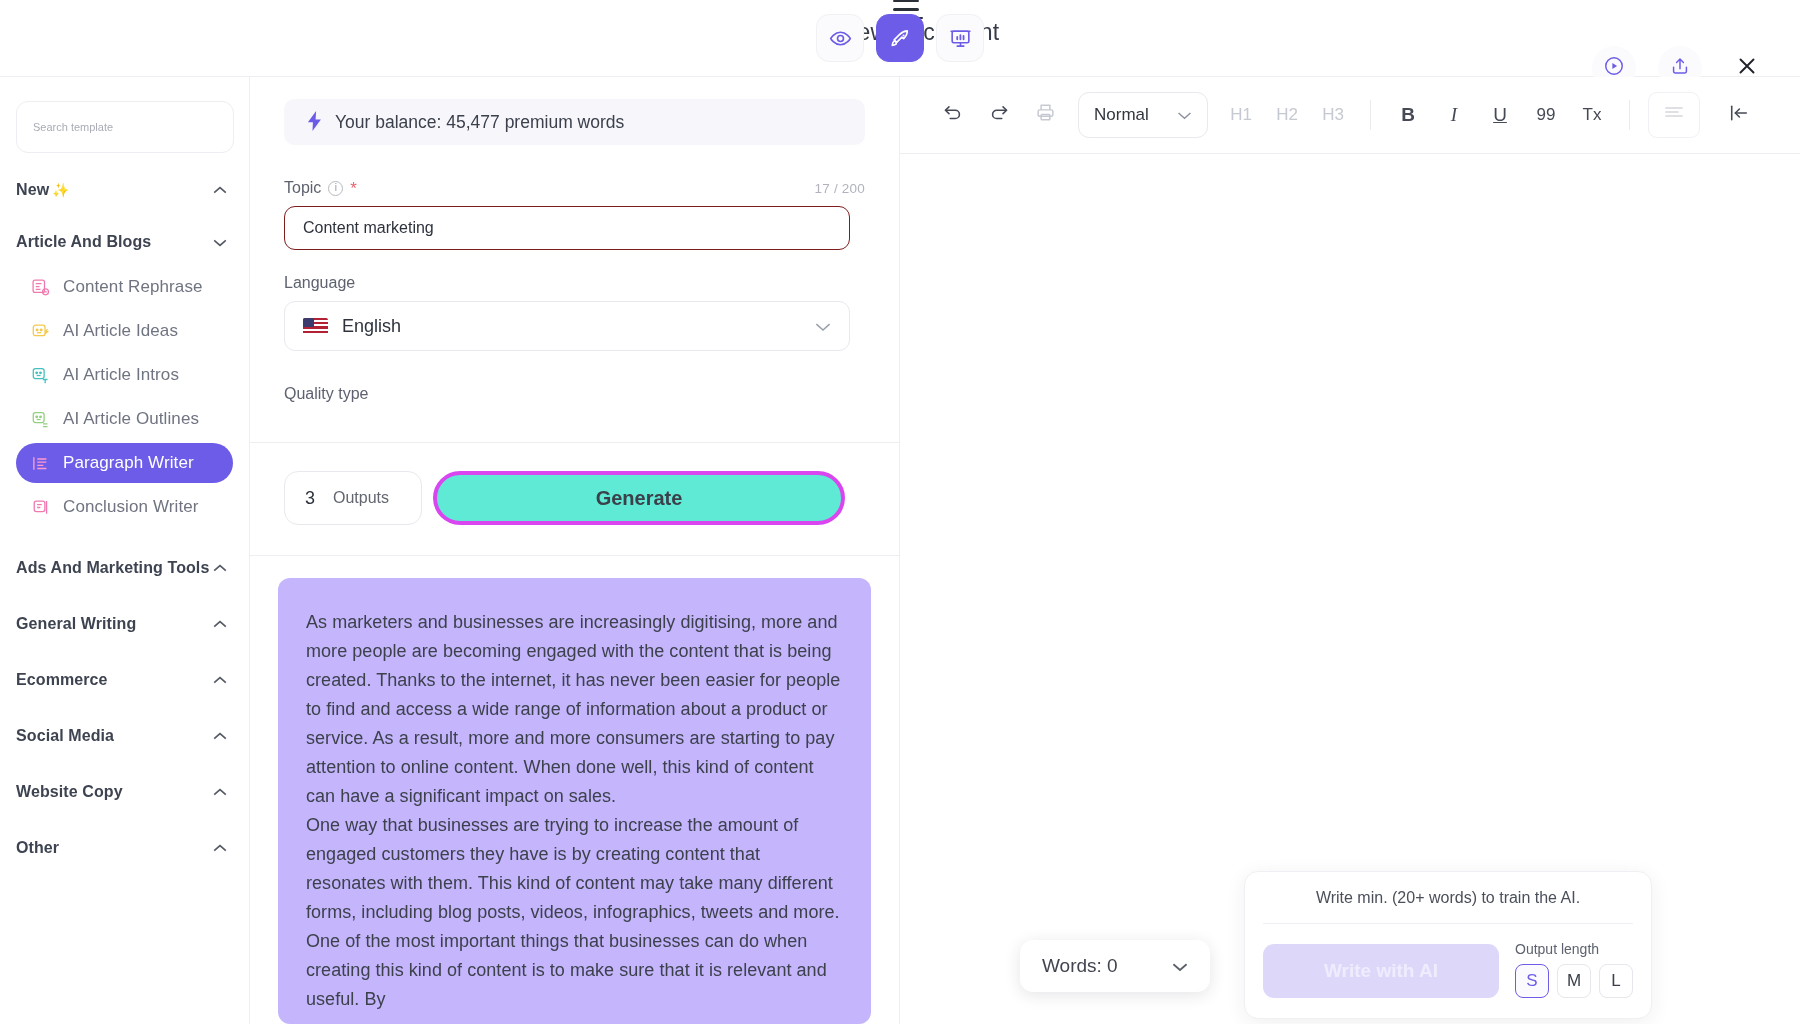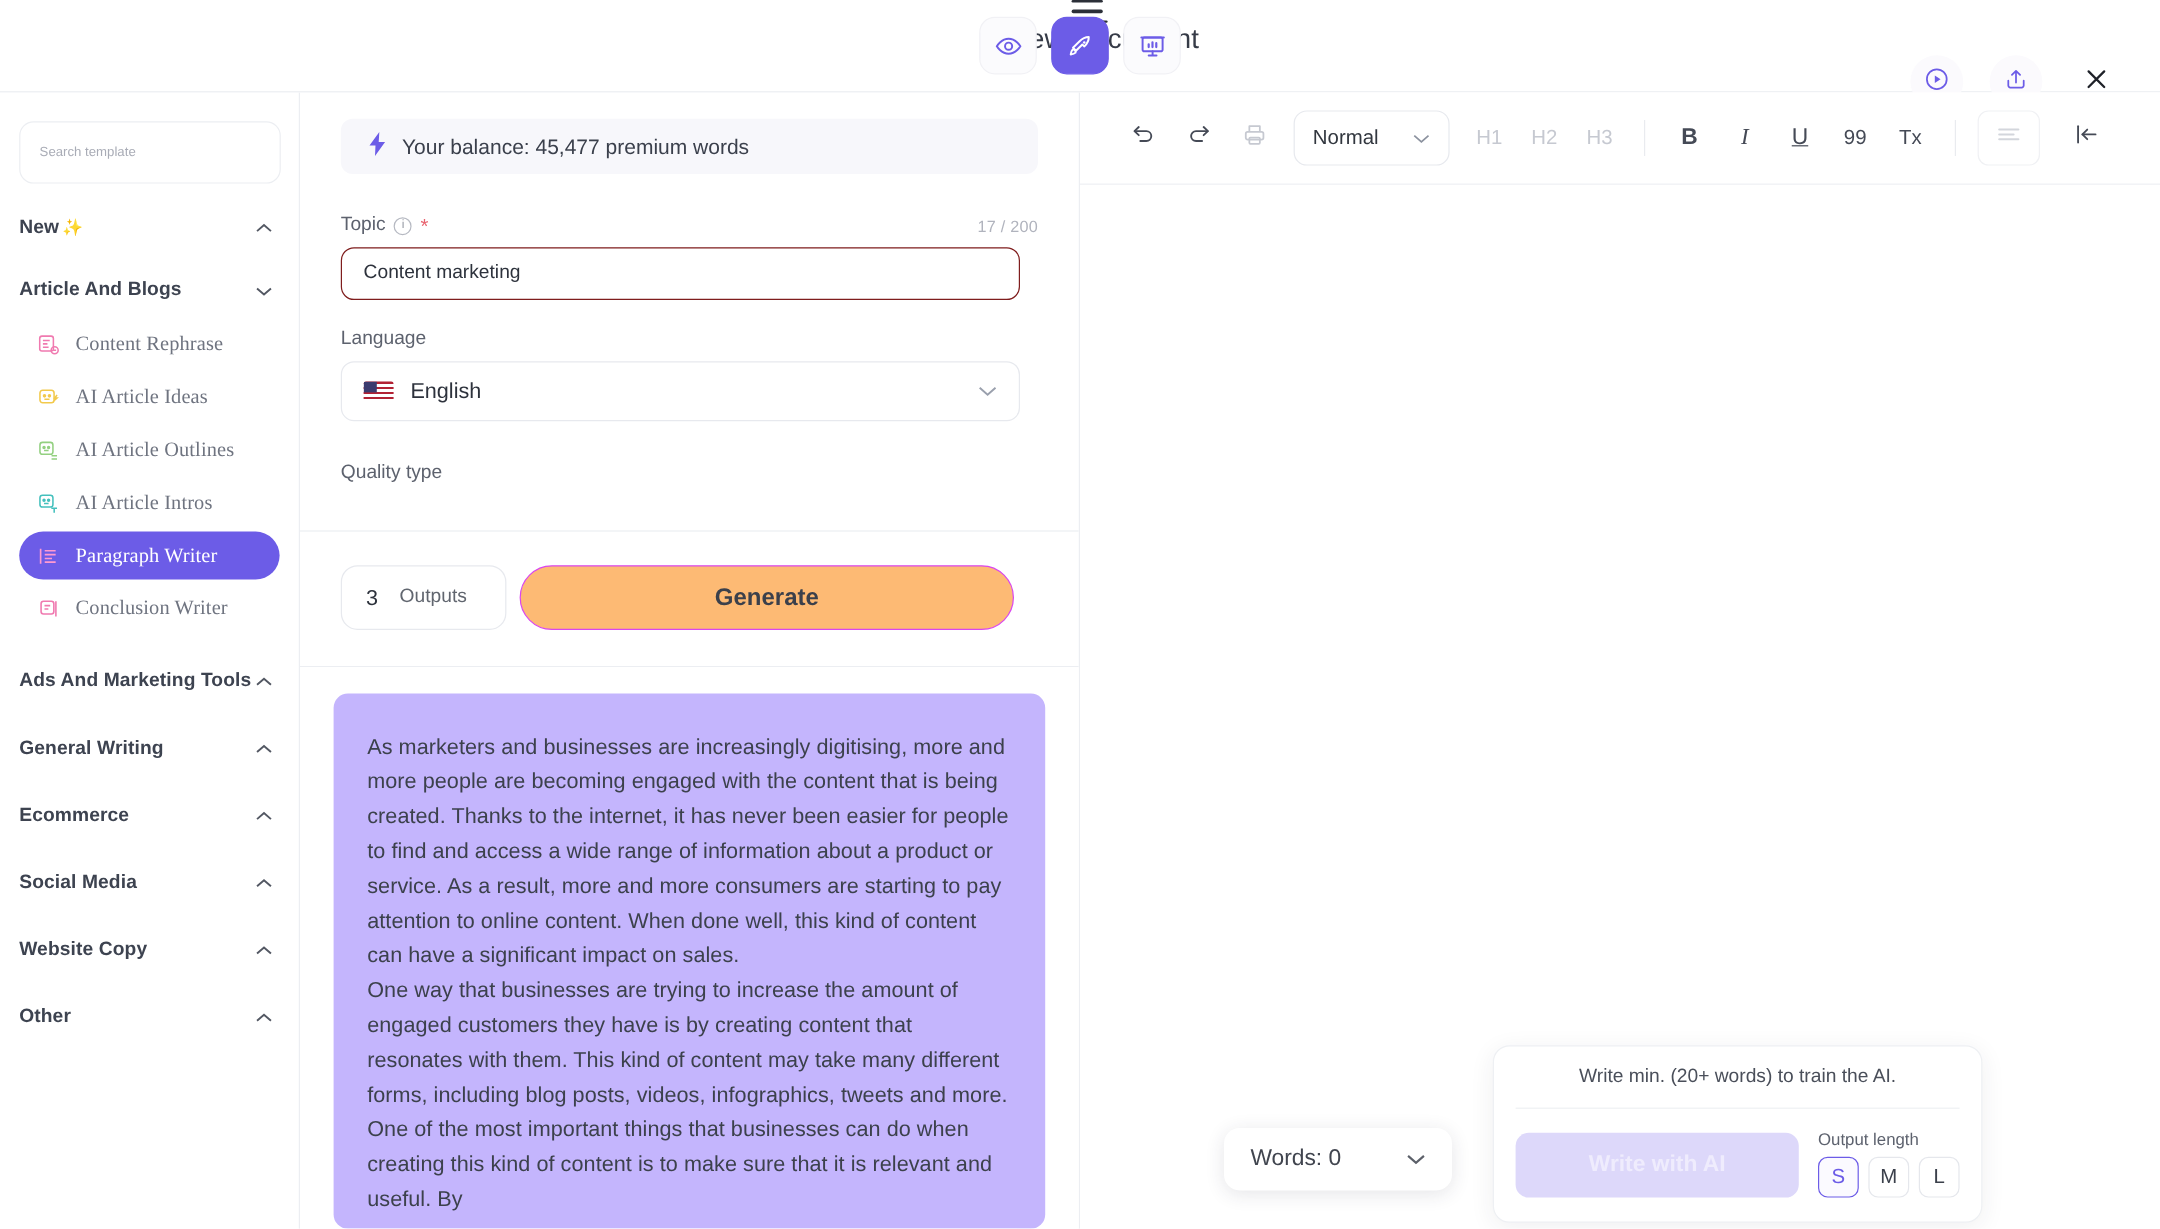--- a/index.html
+++ b/index.html
@@ -88,21 +88,20 @@
     padding: 0 6px 0 0; height: 30px; margin-top: 22px; cursor: pointer;
   }
   .sec-head .lbl { font-size: 16px; font-weight: 700; color: #3d4350; letter-spacing: .1px; }
   .sec-head .lbl .spark { color: #f5c93a; font-size: 14px; margin-left: 3px; }
   .chev { color: #5a5f6b; font-size: 13px; line-height: 1; display:inline-block; }
 
   .nav-item {
     display: flex; align-items: center; gap: 13px;
     height: 40px; padding: 0 14px; margin: 4px 0; border-radius: 22px;
     cursor: pointer;
-    font-family: Liberation Serif, serif;
   }
   .nav-item .nm { font-size: 17px; color: #6f7480; letter-spacing: .1px; }
   .nav-item.active { background: #6c5ce7; }
   .nav-item.active .nm { color: #ffffff; }
   .nav-icon { width: 20px; height: 20px; flex: 0 0 20px; display:flex; align-items:center; justify-content:center; }
 
   
   .form-panel {
     width: 650px; min-width: 650px;
     border-right: 1px solid #eceef2;
@@ -162,23 +161,23 @@
     display: flex; align-items: center; gap: 11px;
     border-bottom: 1px solid #eceef2;
   }
   .outputs-box {
     width: 138px; height: 54px; border: 1px solid #e7e9ee; border-radius: 14px;
     display: flex; align-items: center; gap: 18px; padding: 0 20px; cursor: pointer; background:#fff;
   }
   .outputs-box .num { font-size: 18px; color: #2d323c; }
   .outputs-box .lab { font-size: 16px; color: #61666f; }
   .generate-btn {
-    width: 412px; height: 54px; border: 1px solid #d946ef; border-radius: 30px;
+    width: 412px; height: 54px; border: 4px solid #d946ef; border-radius: 30px;
     display: flex; align-items: center; justify-content: center;
-    font-size: 20px; font-weight: 700; color: #3b404b; cursor: pointer; background: #fdba74;
+    font-size: 20px; font-weight: 700; color: #3b404b; cursor: pointer; background: #5eead4;
   }
 
   .result-wrap { flex: 1; padding: 22px 28px 0 28px; background: #ffffff; overflow: hidden; }
   .result-card {
     background: #c4b5fd; border-radius: 12px;
     padding: 30px 28px 26px 28px;
     height: 100%;
   }
   .result-card p {
     font-size: 18px; line-height: 1.61; color: #3c414c; letter-spacing: .05px;
@@ -363,42 +362,42 @@
               <circle cx="10.7" cy="8.3" r=".9" fill="#f2c94c"></circle>
               <path d="M6.3 11.3h4.5"></path>
               <path d="M14.8 12.5l2.6-2.4h-2l2-2.5"></path>
             </svg>
         </span>
         <span class="nm">AI Article Ideas</span>
       </div>
 
       <div class="nav-item">
         <span class="nav-icon">
+          <svg width="19" height="19" viewBox="0 0 20 20" fill="none" stroke="#44c0bd" stroke-width="1.35">
+              <rect x="2.4" y="2.8" width="11.4" height="10.4" rx="2.3"></rect>
+              <circle cx="6" cy="7.2" r=".85" fill="#44c0bd"></circle>
+              <circle cx="10" cy="7.2" r=".85" fill="#44c0bd"></circle>
+              <path d="M6 10h4"></path>
+              <path d="M12.4 14.2h5M14.9 14.2v4"></path>
+            </svg>
+        </span>
+        <span class="nm">AI Article Intros</span>
+      </div>
+
+      <div class="nav-item">
+        <span class="nav-icon">
           <svg width="19" height="19" viewBox="0 0 20 20" fill="none" stroke="#93d080" stroke-width="1.35">
               <rect x="2.4" y="2.8" width="11.4" height="10.4" rx="2.3"></rect>
               <circle cx="6" cy="7.2" r=".85" fill="#93d080"></circle>
               <circle cx="10" cy="7.2" r=".85" fill="#93d080"></circle>
               <path d="M6 10h4"></path>
               <path d="M12.6 14.5h4.8M12.6 17.4h4.8"></path>
             </svg>
         </span>
         <span class="nm">AI Article Outlines</span>
-      </div>
-
-      <div class="nav-item">
-        <span class="nav-icon">
-          <svg width="19" height="19" viewBox="0 0 20 20" fill="none" stroke="#44c0bd" stroke-width="1.35">
-              <rect x="2.4" y="2.8" width="11.4" height="10.4" rx="2.3"></rect>
-              <circle cx="6" cy="7.2" r=".85" fill="#44c0bd"></circle>
-              <circle cx="10" cy="7.2" r=".85" fill="#44c0bd"></circle>
-              <path d="M6 10h4"></path>
-              <path d="M12.4 14.2h5M14.9 14.2v4"></path>
-            </svg>
-        </span>
-        <span class="nm">AI Article Intros</span>
       </div>
 
       <div class="nav-item active">
         <span class="nav-icon">
           <svg width="19" height="19" viewBox="0 0 20 20" fill="none" stroke="#ff9ad1" stroke-width="1.45">
               <path d="M3 3.4v13.2"></path>
               <path d="M6.6 5.2h9.6M6.6 8.6h9.6M6.6 12h6.4M6.6 15.2h9.6"></path>
             </svg>
         </span>
         <span class="nm">Paragraph Writer</span>

